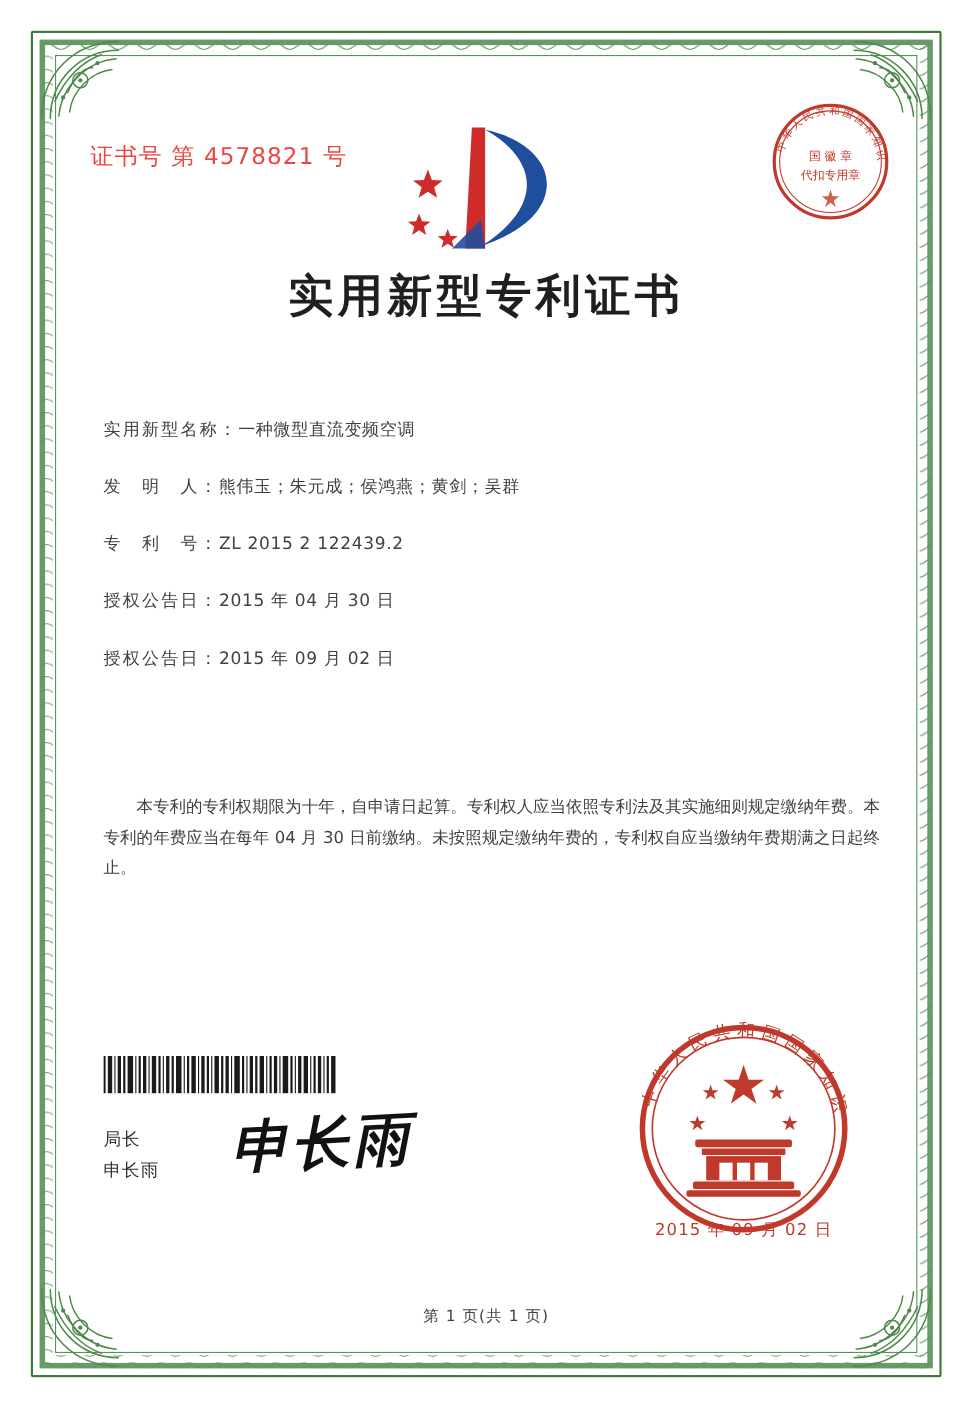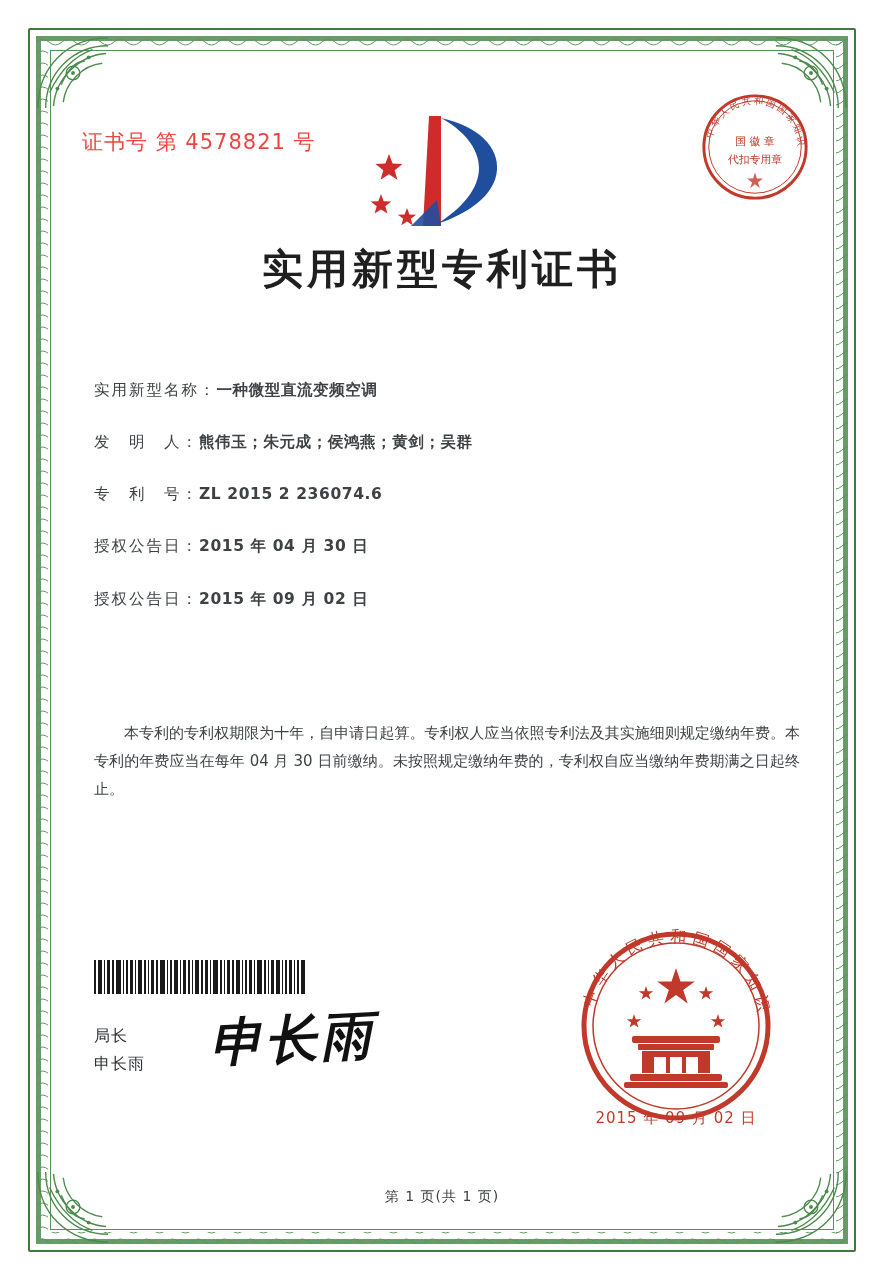--- a/index.html
+++ b/index.html
@@ -111,21 +111,21 @@
     top: 320px;
   }
   .field {
     font-size: 15.5px;
     color: #3e4244;
     margin-bottom: 32px;
     letter-spacing: .5px;
     line-height: 1.3;
   }
   .field .lbl { letter-spacing: 2px; }
-  .field .val { letter-spacing: .6px; font-weight: bold; }
+  .field .val { letter-spacing: .6px; }
 
   .paragraphs {
     position: absolute;
     left: 34px;
     right: 24px;
     top: 660px;
     font-size: 15px;
     line-height: 1.85;
     color: #3e4244;
     text-align: justify;
@@ -337,21 +337,21 @@
     <div class="doc-title">实用新型专利证书</div>
 
     <div class="fields">
       <div class="field">
         <span class="lbl">实用新型名称：</span><span class="val">一种微型直流变频空调</span>
       </div>
       <div class="field">
         <span class="lbl">发　明　人：</span><span class="val">熊伟玉；朱元成；侯鸿燕；黄剑；吴群</span>
       </div>
       <div class="field">
-        <span class="lbl">专　利　号：</span><span class="val">ZL 2015 2 236074.6</span>
+        <span class="lbl">专　利　号：</span><span class="val">ZL 2015 2 122439.2</span>
       </div>
       <div class="field">
         <span class="lbl">授权公告日：</span><span class="val">2015 年 04 月 30 日</span>
       </div>
       <div class="field">
         <span class="lbl">授权公告日：</span><span class="val">2015 年 09 月 02 日</span>
       </div>
     </div>
 
     <div class="paragraphs">

